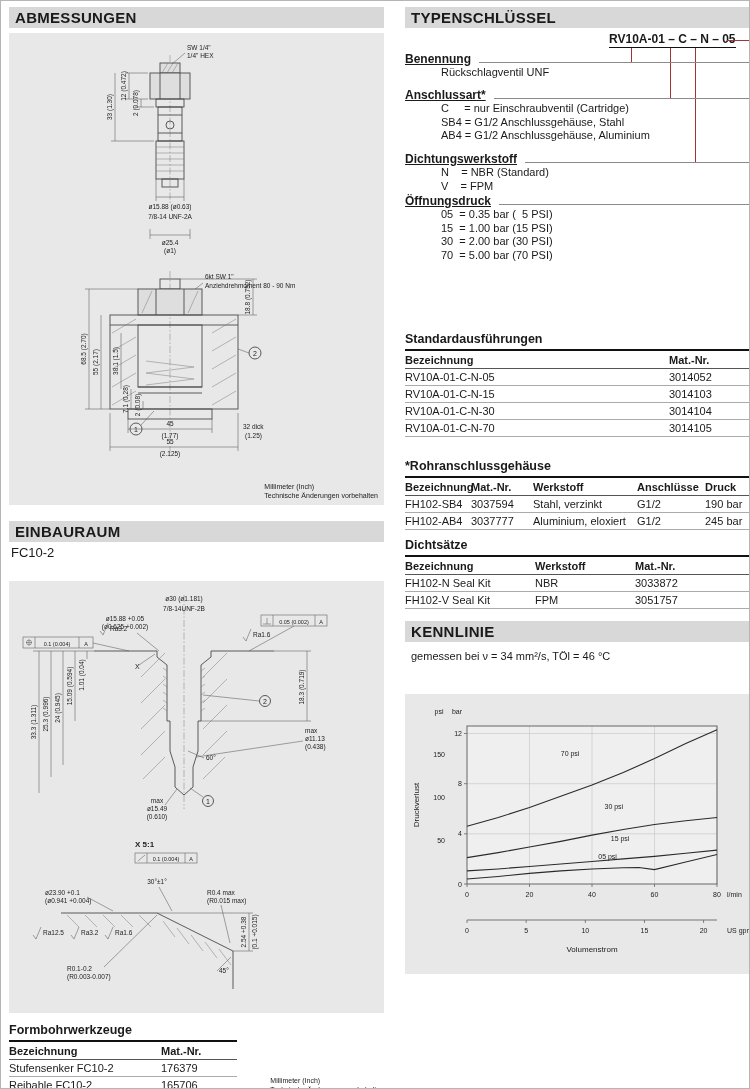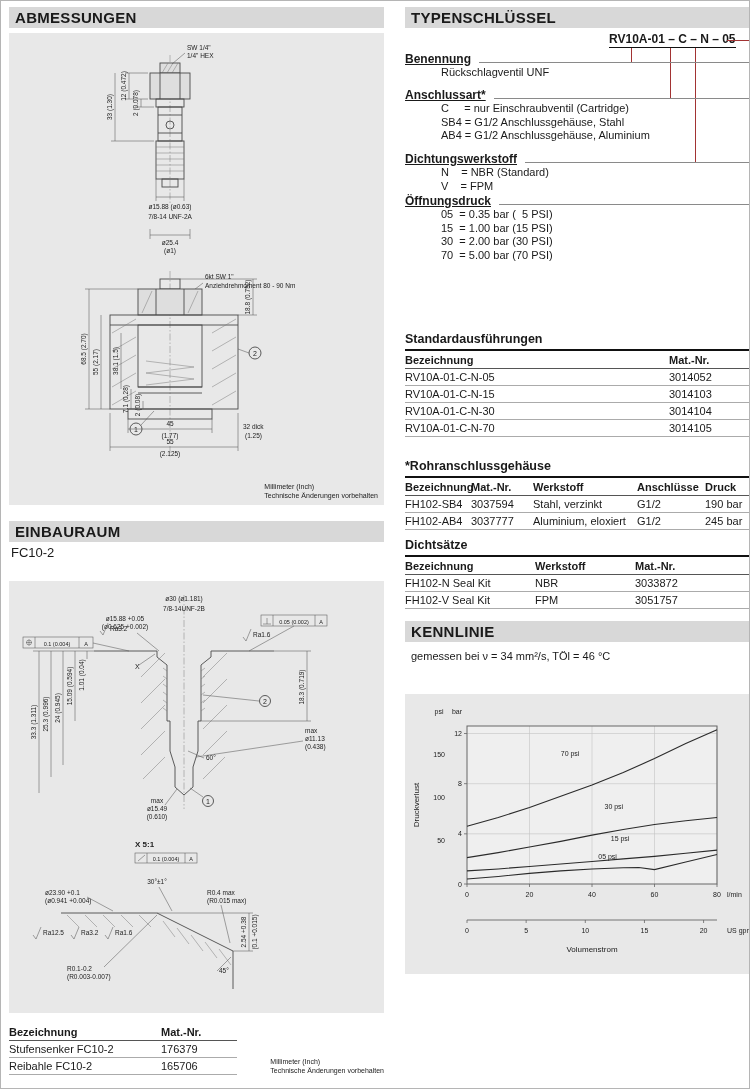--- a/index.html
+++ b/index.html
@@ -310,20 +310,21 @@
           <polyline class="dim" points="62,354 65,358 70,346"></polyline>
           <text class="t6" x="72" y="354">Ra3.2</text>
           <polyline class="dim" points="96,354 99,358 104,346"></polyline>
           <text class="t6" x="106" y="354">Ra1.6</text>
         </g>
       </svg>
     </div>
 
     <div class="bottom-row">
       <div style="width:228px">
+        <div class="tbl-title">Formbohrwerkzeuge</div>
         <table class="tbl" style="width:228px">
           <colgroup>
               <col style="width:152px">
               <col style="width:76px">
             </colgroup>
           <thead>
               <tr>
             <th>Bezeichnung</th>
             <th>Mat.-Nr.</th>
           </tr>

